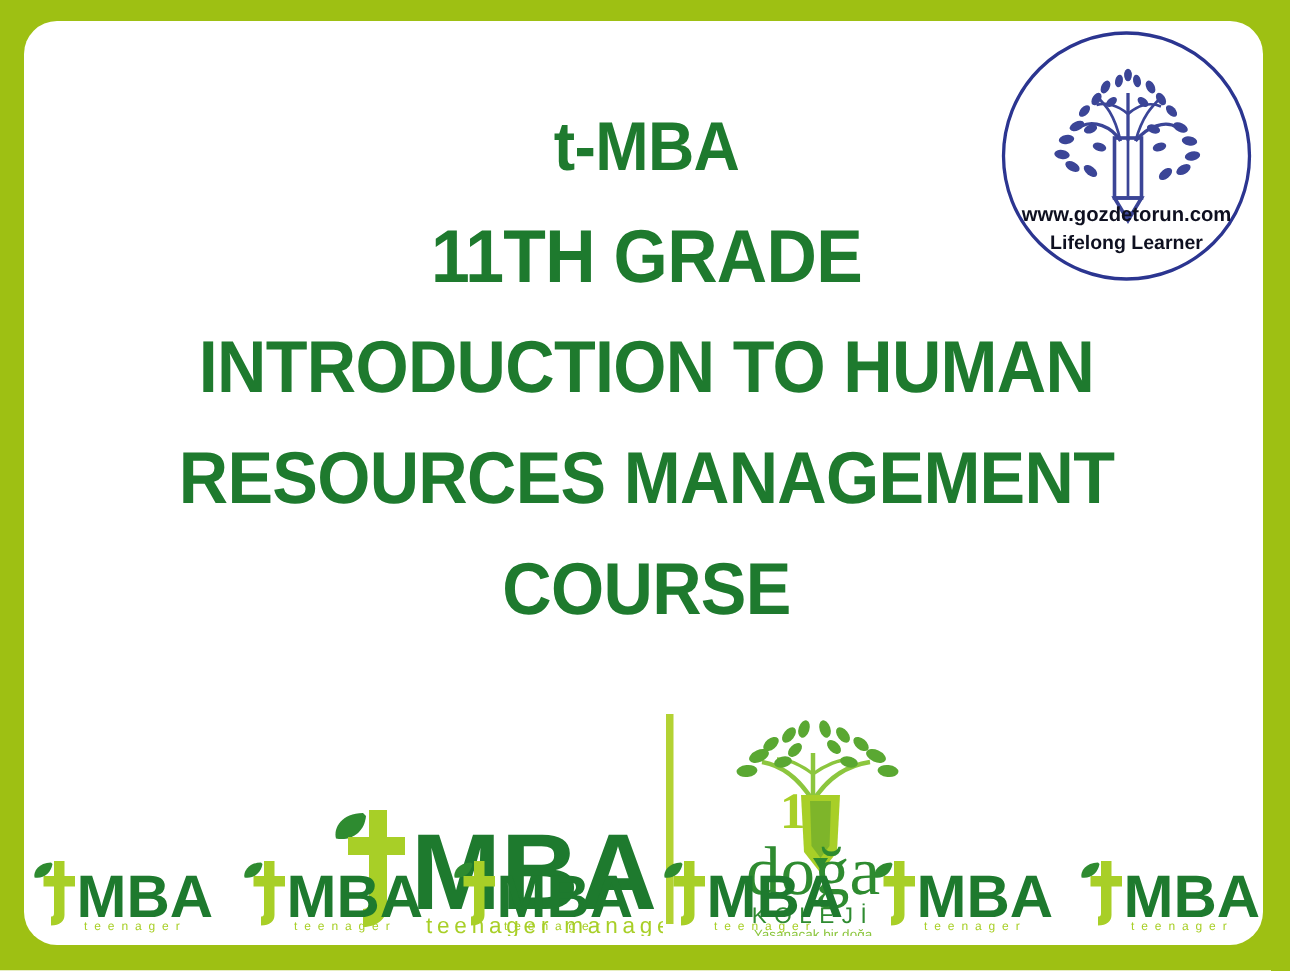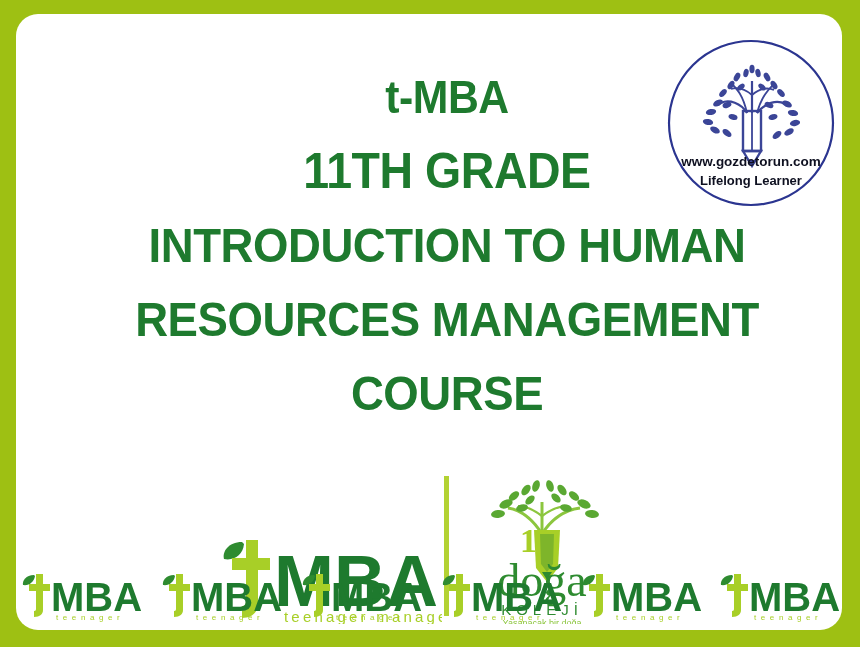--- a/index.html
+++ b/index.html
@@ -26,30 +26,30 @@
     bottom: 17px;
     background: #ffffff;
     border-radius: 22px;
     overflow: hidden;
   }
 
   
   .badge {
     position: absolute;
     left: 645px;
-    top: 19px;
+    top: 0;
     width: 185px;
     height: 185px;
   }
   .badge svg { display: block; width: 100%; height: 100%; }
 
   
   .title-block {
     position: absolute;
-    left: 36px;
+    left: 20px;
     top: 46px;
     width: 790px;
     text-align: center;
   }
   .title-line {
     color: #1e7a2e;
     font-family: "Liberation Sans", sans-serif;
     font-weight: bold;
     font-size: 50px;
     line-height: 74px;

